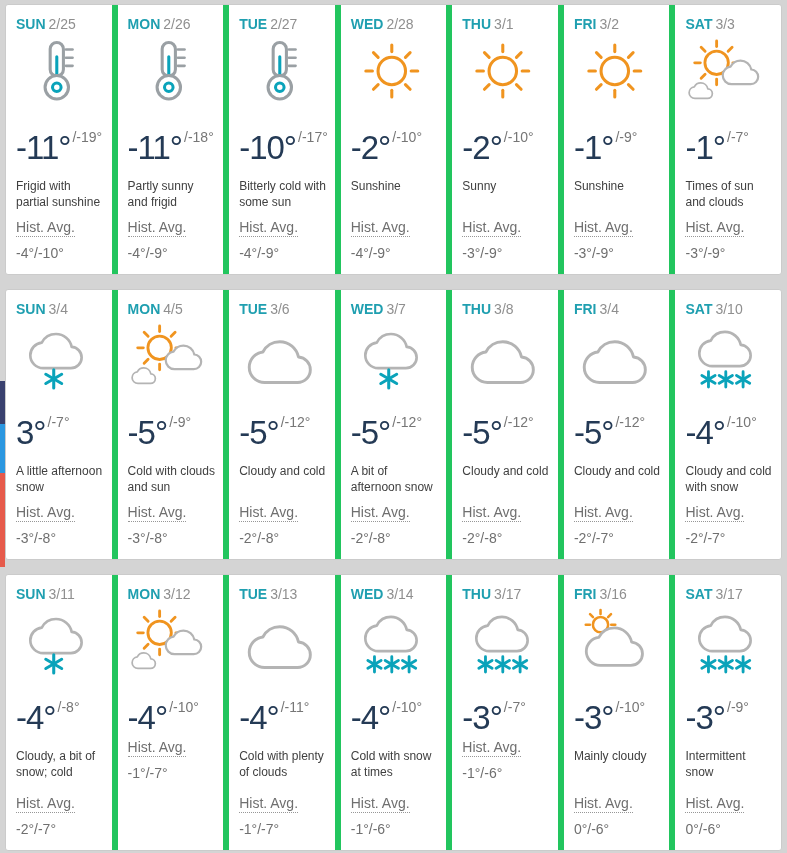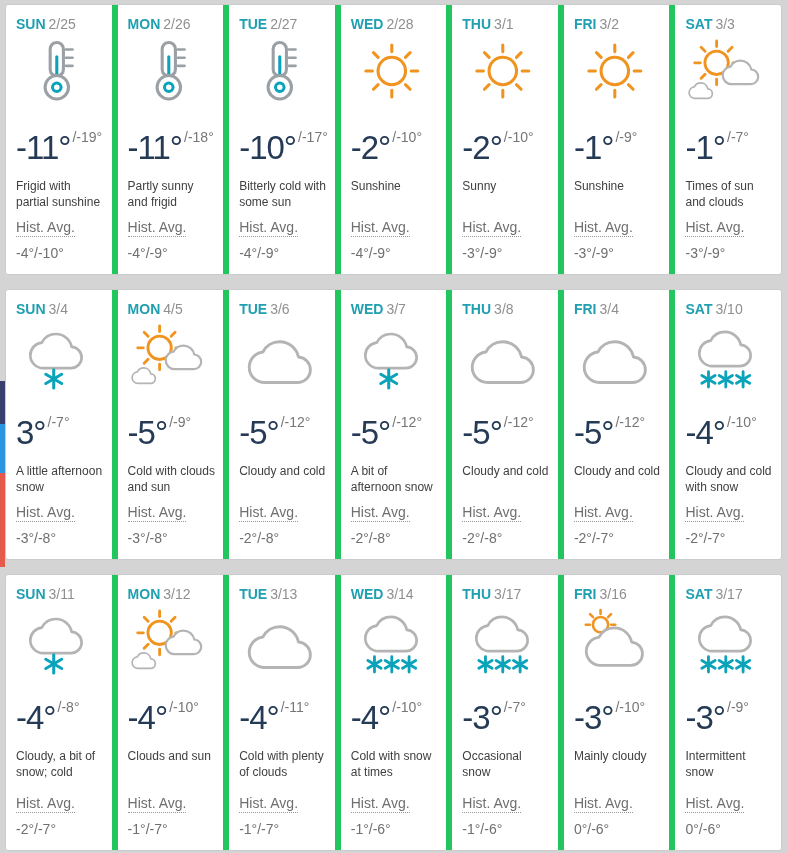--- a/index.html
+++ b/index.html
@@ -460,21 +460,20 @@
             <line x1="34" y1="9" x2="34" y2="3.5" stroke="#f0941f" stroke-width="2.8" stroke-linecap="round"></line>
             <line x1="45.3" y1="13.7" x2="49.2" y2="9.8" stroke="#f0941f" stroke-width="2.8" stroke-linecap="round"></line>
             <path d="M19.35 10.04C18.67 6.59 15.64 4 12 4 9.11 4 6.6 5.64 5.35 8.04 2.34 8.36 0 10.91 0 14c0 3.31 2.69 6 6 6h13c2.76 0 5-2.24 5-5 0-2.64-2.05-4.78-4.65-4.96z" transform="translate(40 17) scale(1.45)" fill="#fff" stroke="#b4b4b4" stroke-width="1.5" stroke-linejoin="round"></path>
             <path d="M19.35 10.04C18.67 6.59 15.64 4 12 4 9.11 4 6.6 5.64 5.35 8.04 2.34 8.36 0 10.91 0 14c0 3.31 2.69 6 6 6h13c2.76 0 5-2.24 5-5 0-2.64-2.05-4.78-4.65-4.96z" transform="translate(7 41) scale(0.95)" fill="#fff" stroke="#b4b4b4" stroke-width="1.8" stroke-linejoin="round"></path>
           </svg>
         </div>
     <div class="temps">
       <span class="temp-hi">-4°</span>
       <span class="temp-lo">/-10°</span>
     </div>
-    <p class="phrase">Clouds and sun</p>
     <div class="hist">
       <span class="hist-label">Hist. Avg.</span>
       <div class="hist-val">-1°/-7°</div>
     </div>
   </article>
 
   <article class="day-card">
     <header class="day-header">
       <span class="day-name">TUE</span><span class="day-date">3/13</span>
     </header>
@@ -538,21 +537,20 @@
             <line x1="49.5" y1="52.2" x2="36.5" y2="59.8" stroke="#0aa3ba" stroke-width="2.8" stroke-linecap="round"></line>
             <line x1="60" y1="48.5" x2="60" y2="63.5" stroke="#0aa3ba" stroke-width="2.8" stroke-linecap="round"></line>
             <line x1="53.5" y1="52.2" x2="66.5" y2="59.8" stroke="#0aa3ba" stroke-width="2.8" stroke-linecap="round"></line>
             <line x1="66.5" y1="52.2" x2="53.5" y2="59.8" stroke="#0aa3ba" stroke-width="2.8" stroke-linecap="round"></line>
           </svg>
         </div>
     <div class="temps">
       <span class="temp-hi">-3°</span>
       <span class="temp-lo">/-7°</span>
     </div>
-    <p class="phrase">Occasional snow</p>
     <div class="hist">
       <span class="hist-label">Hist. Avg.</span>
       <div class="hist-val">-1°/-6°</div>
     </div>
   </article>
 
   <article class="day-card">
     <header class="day-header">
       <span class="day-name">FRI</span><span class="day-date">3/16</span>
     </header>

